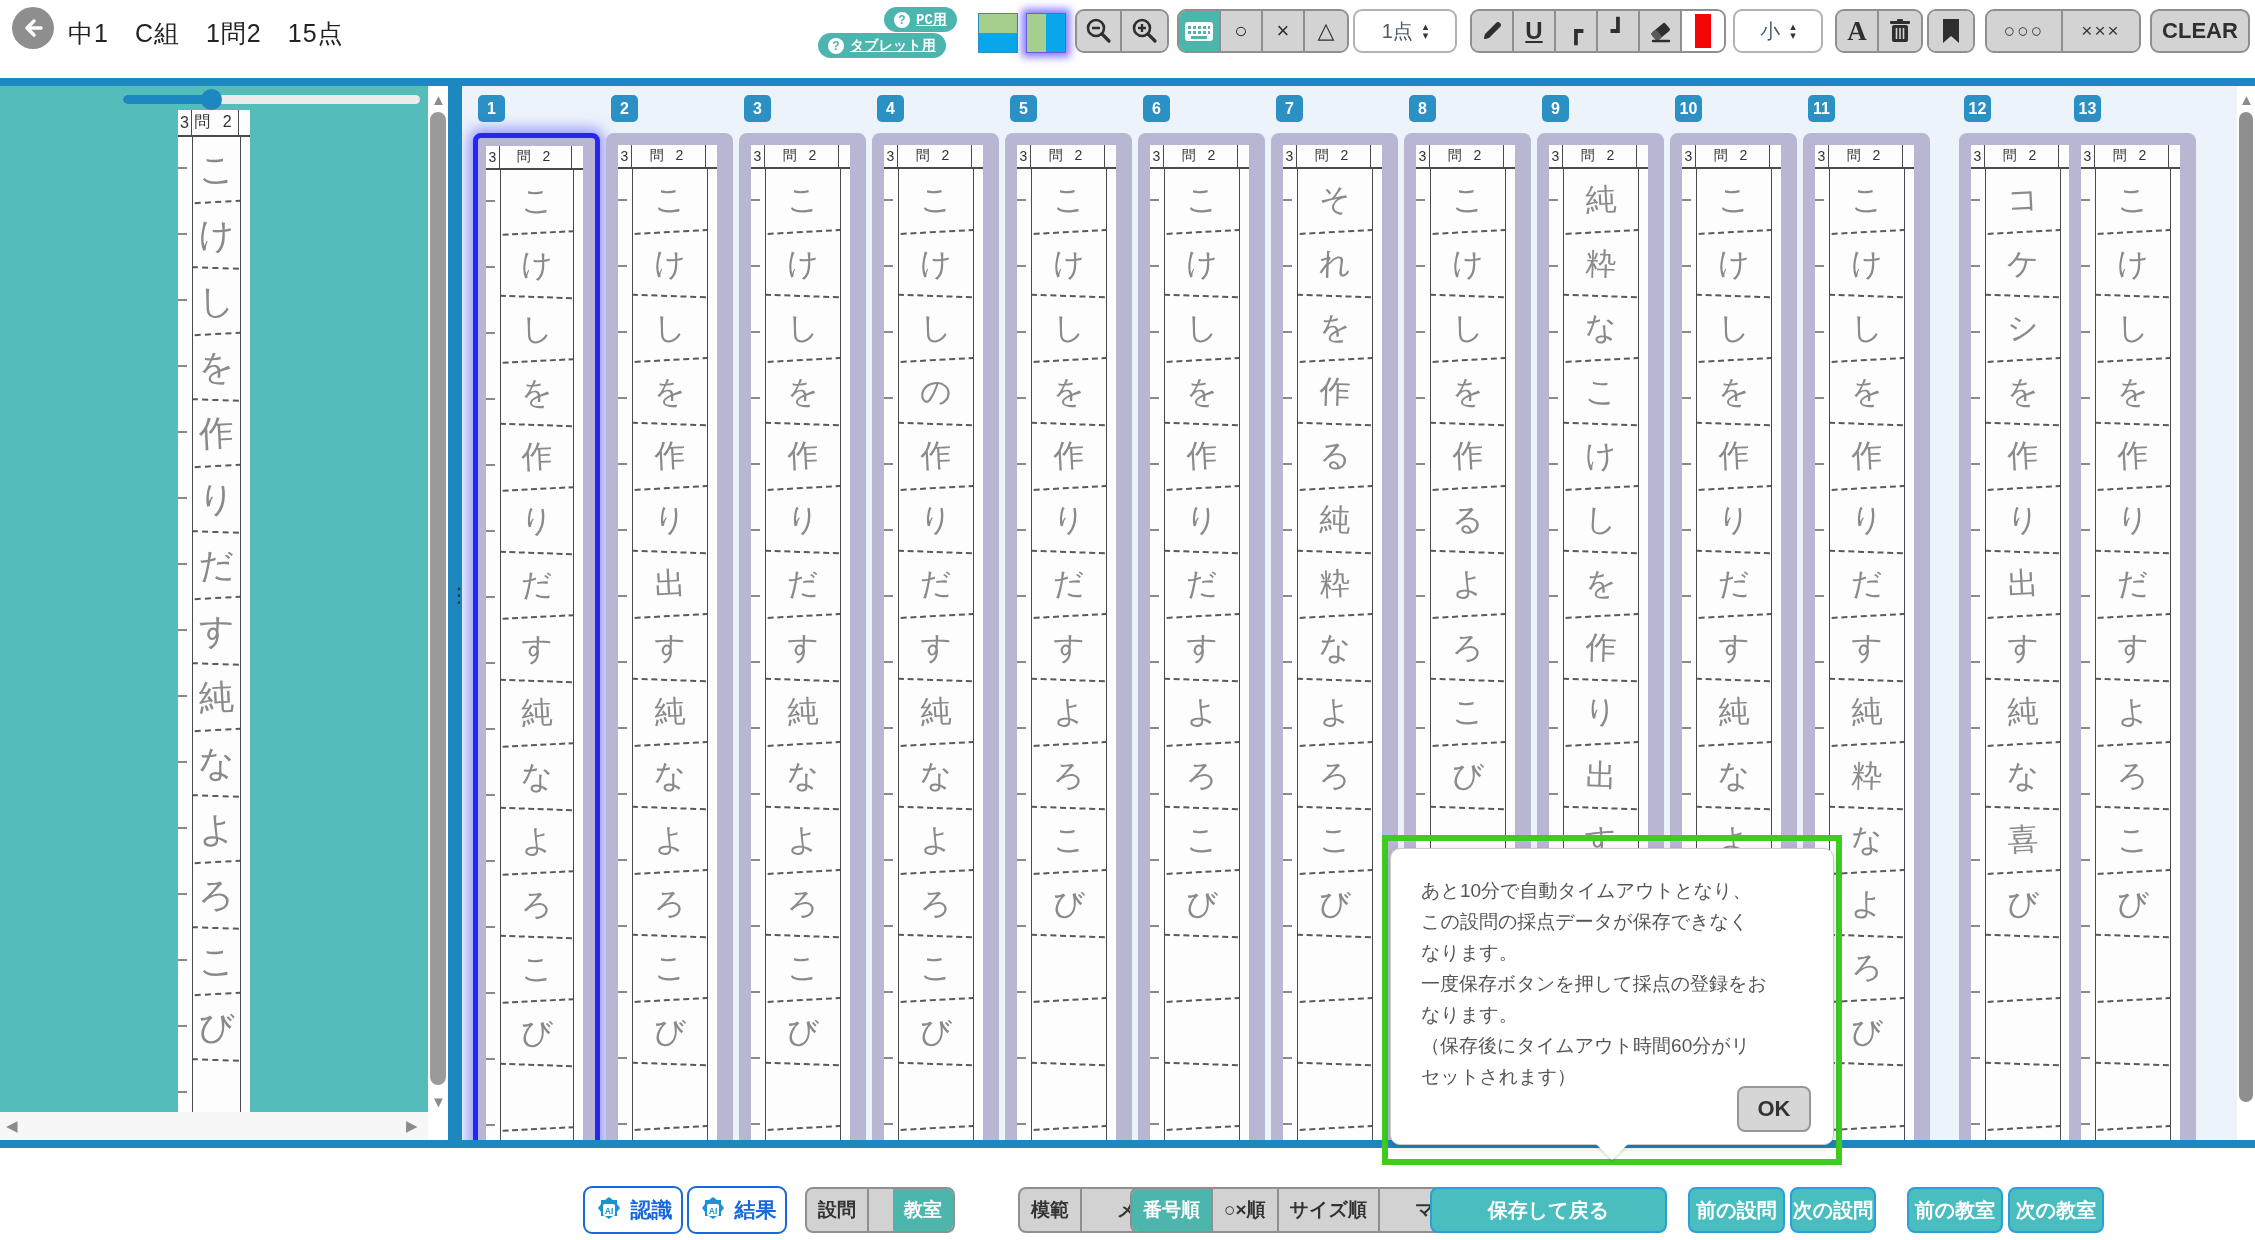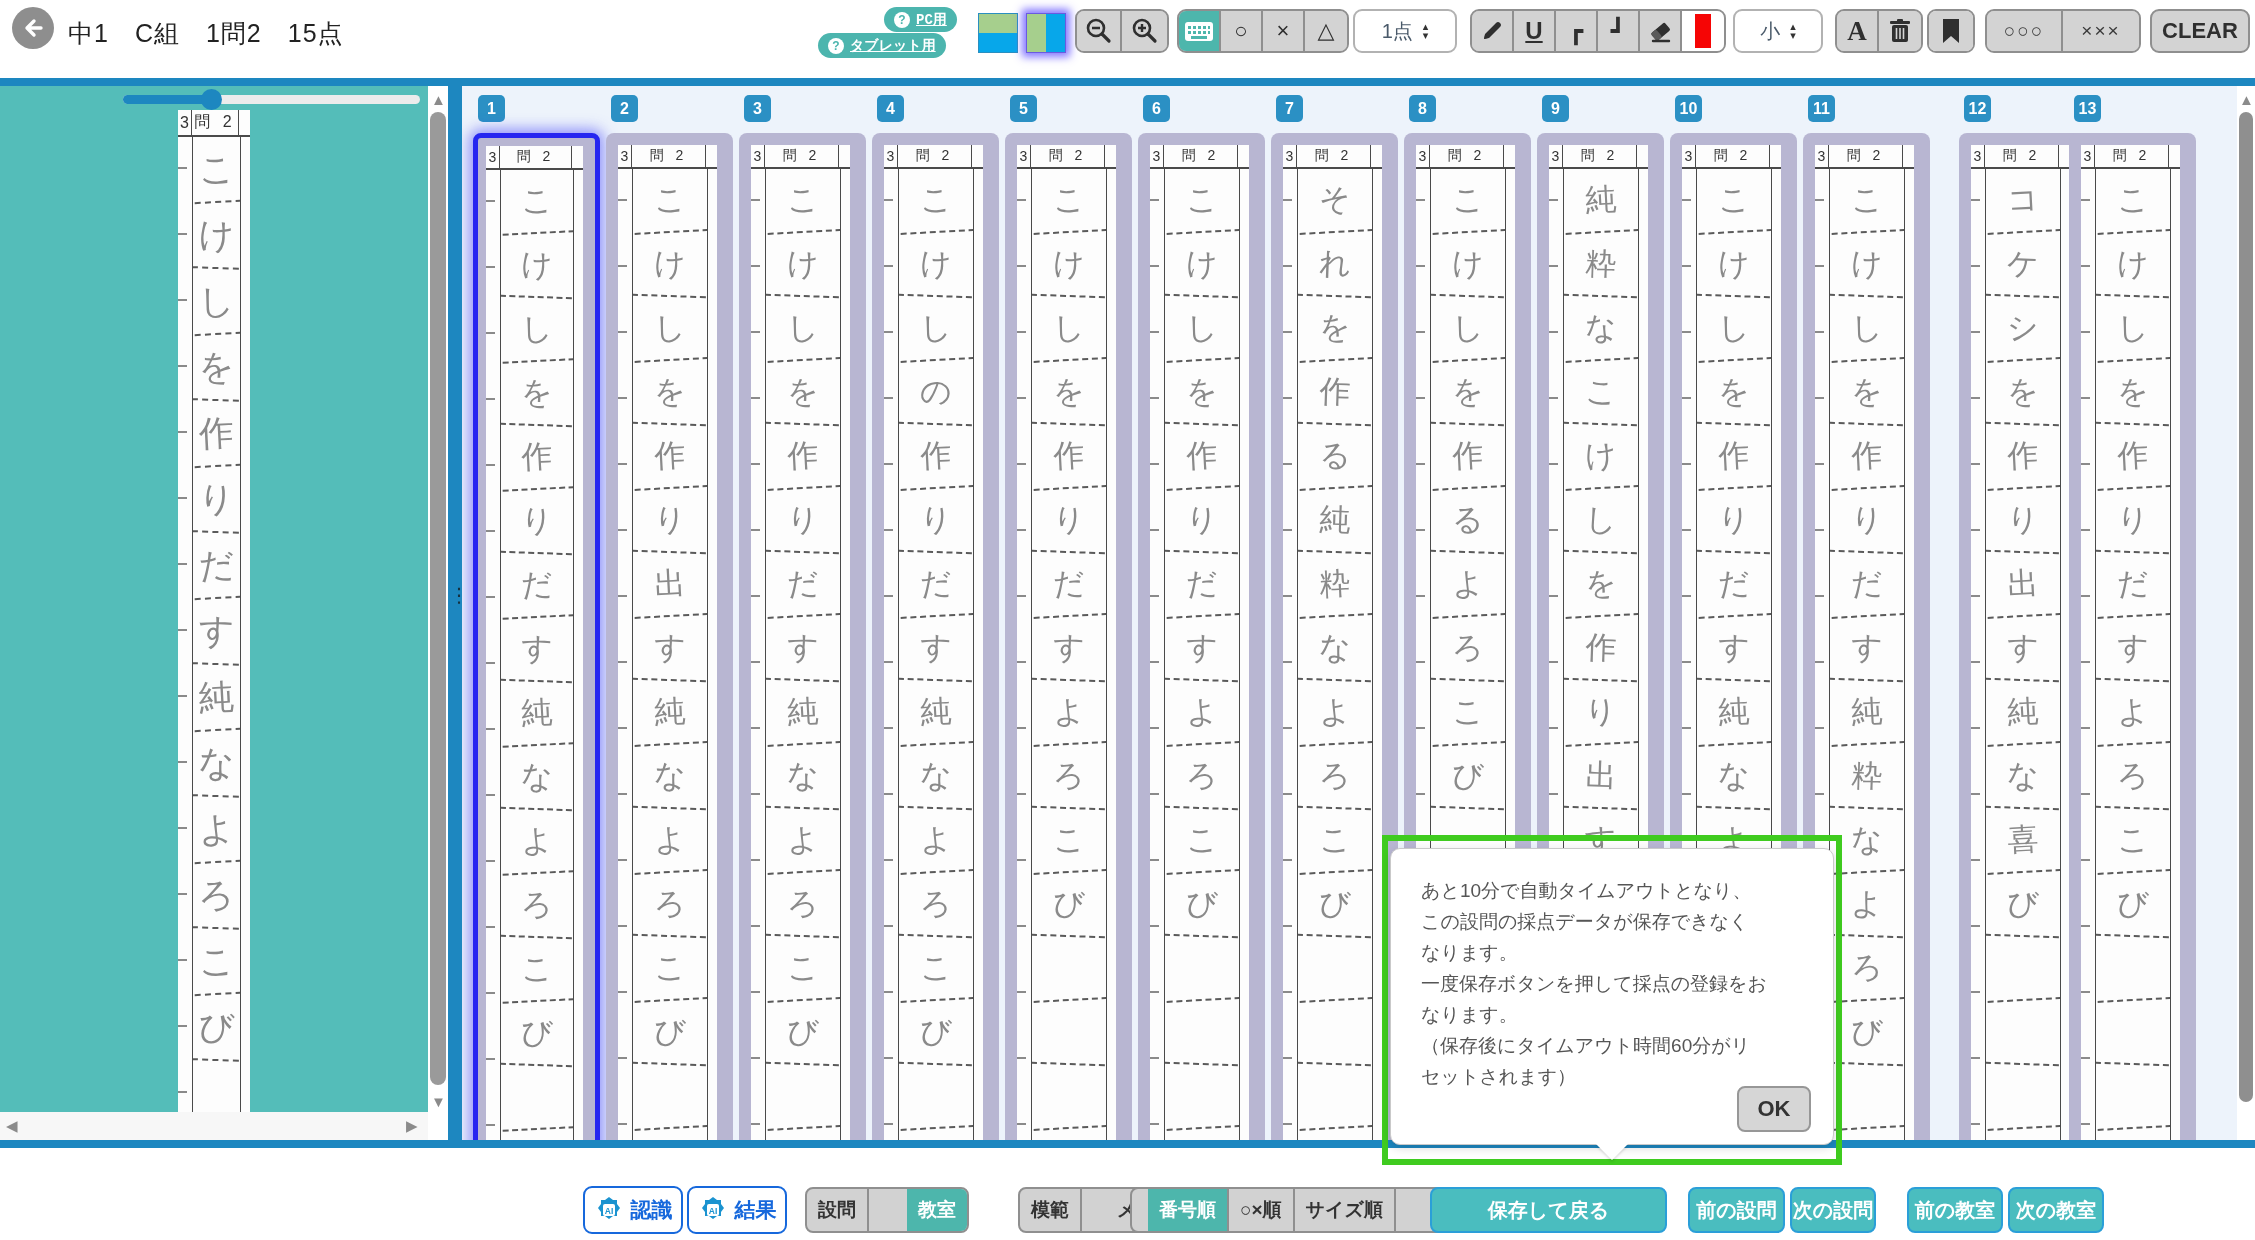--- a/index.html
+++ b/index.html
@@ -823,39 +823,39 @@
     </div>
     <div class="aibtn" style="left:687px; width:100px;">
       <svg width="30" height="30" viewBox="0 0 30 30">
         <path d="M15 2 l4 3 h4 v4 l3 4 -3 4 v4 h-4 l-4 3 -4 -3 H7 v-4 l-3 -4 3 -4 V5 h4 z" fill="#1b93d0"></path>
         <rect x="9" y="9" width="12" height="12" rx="2" fill="#fff"></rect>
         <text x="15" y="18.5" font-size="8.5" font-weight="bold" fill="#1b93d0" text-anchor="middle" font-family="Liberation Sans, sans-serif">AI</text>
       </svg>
       <span>結果</span>
     </div>
 
-    <div class="fgroup" style="left:805px;gap:14px;">
+    <div class="fgroup" style="left:805px;">
       <div class="fbtn">
           <span>設問</span>
         </div>
       <div class="fbtn sel">
           <span>教室</span>
         </div>
     </div>
 
     <div class="fgroup" style="left:1018px;">
       <div class="fbtn">
           <span>模範</span>
         </div>
       <div class="fbtn">
           <span>メモ</span>
         </div>
     </div>
 
-    <div class="fgroup" style="left:1130px;padding-left:16px;">
+    <div class="fgroup" style="left:1130px;">
       <div class="fbtn sel">
           <span>番号順</span>
         </div>
       <div class="fbtn">
           <span>○×順</span>
         </div>
       <div class="fbtn">
           <span>サイズ順</span>
         </div>
       <div class="fbtn">

